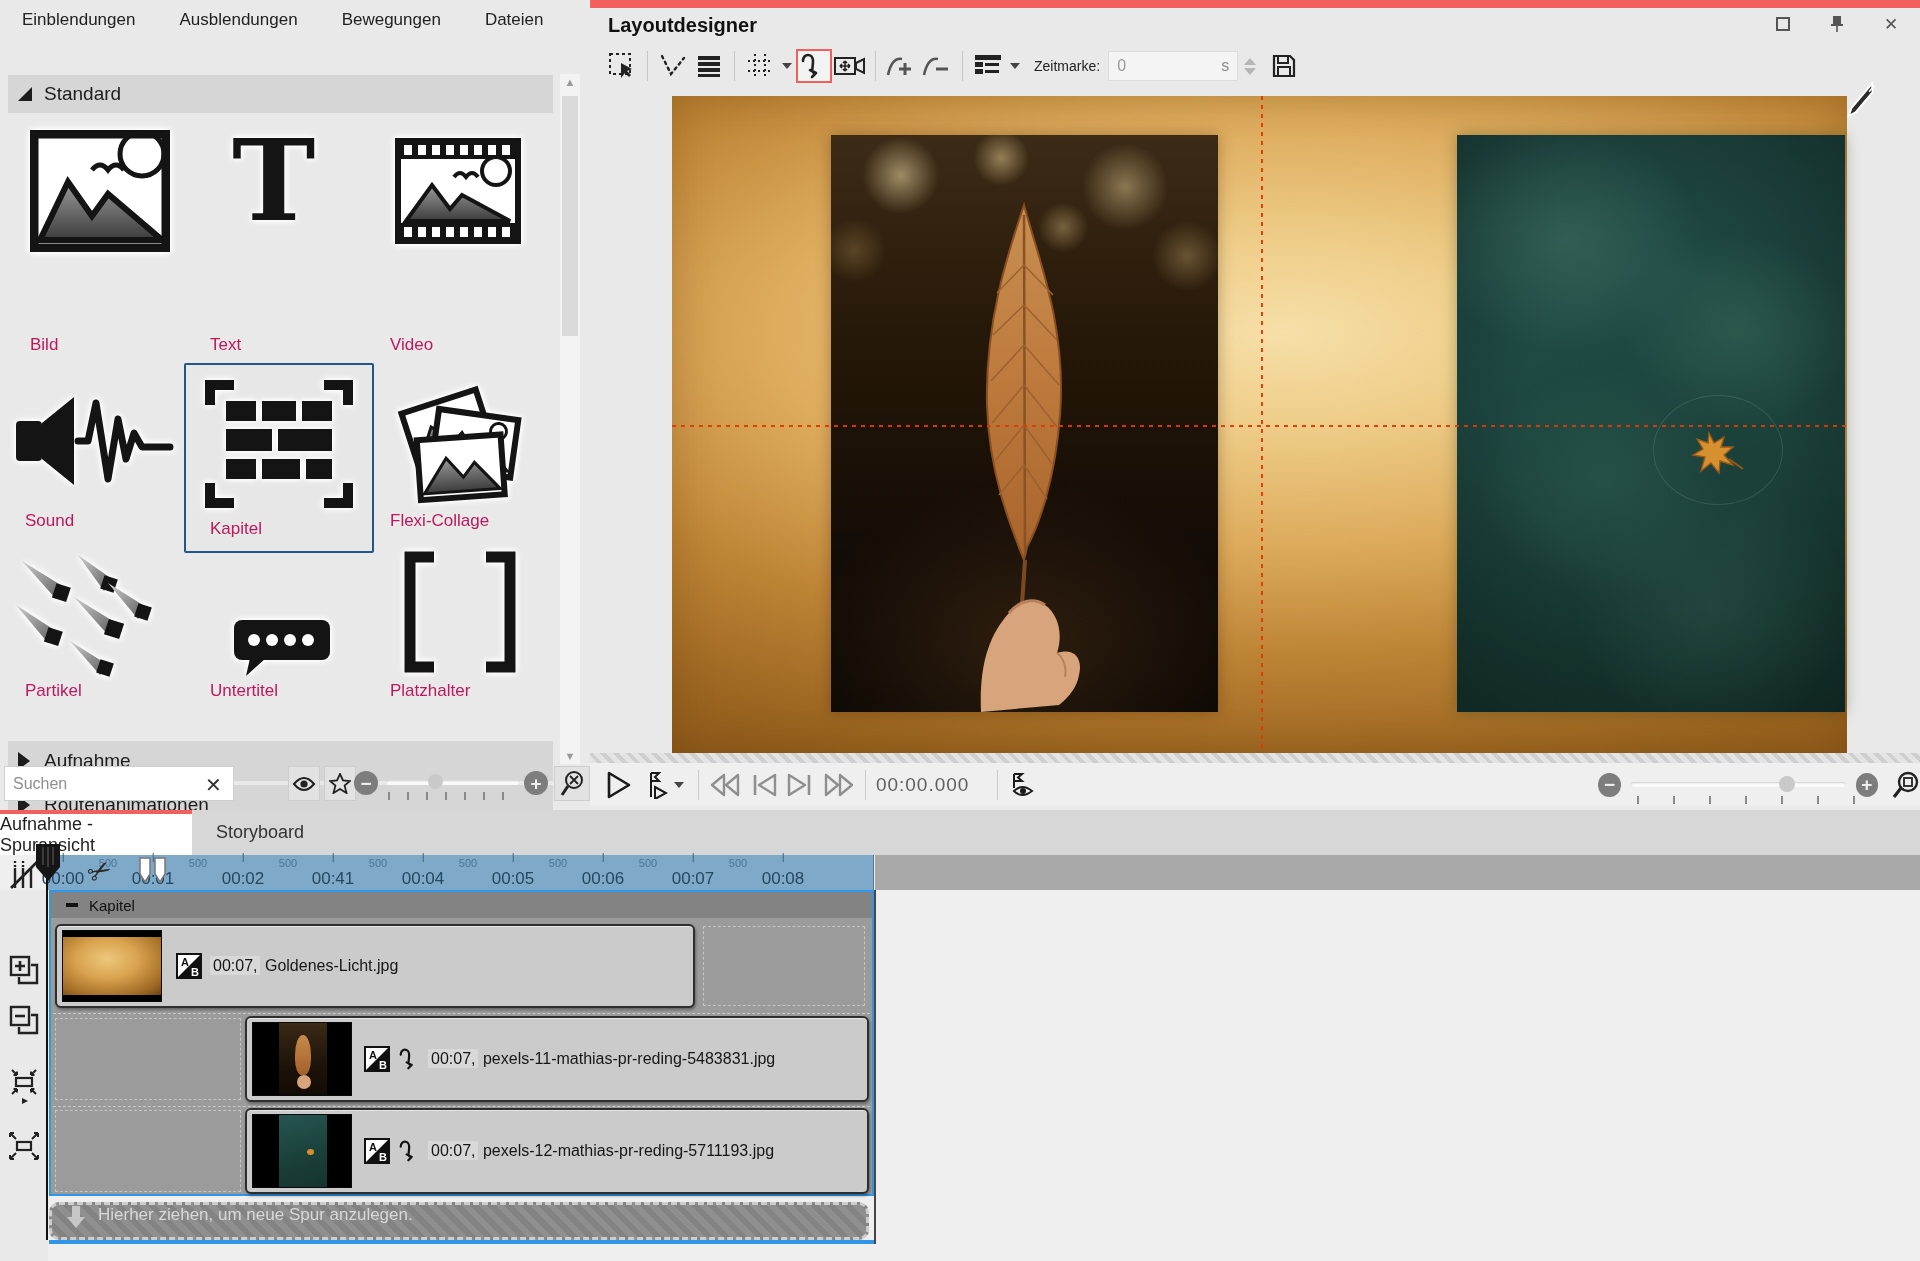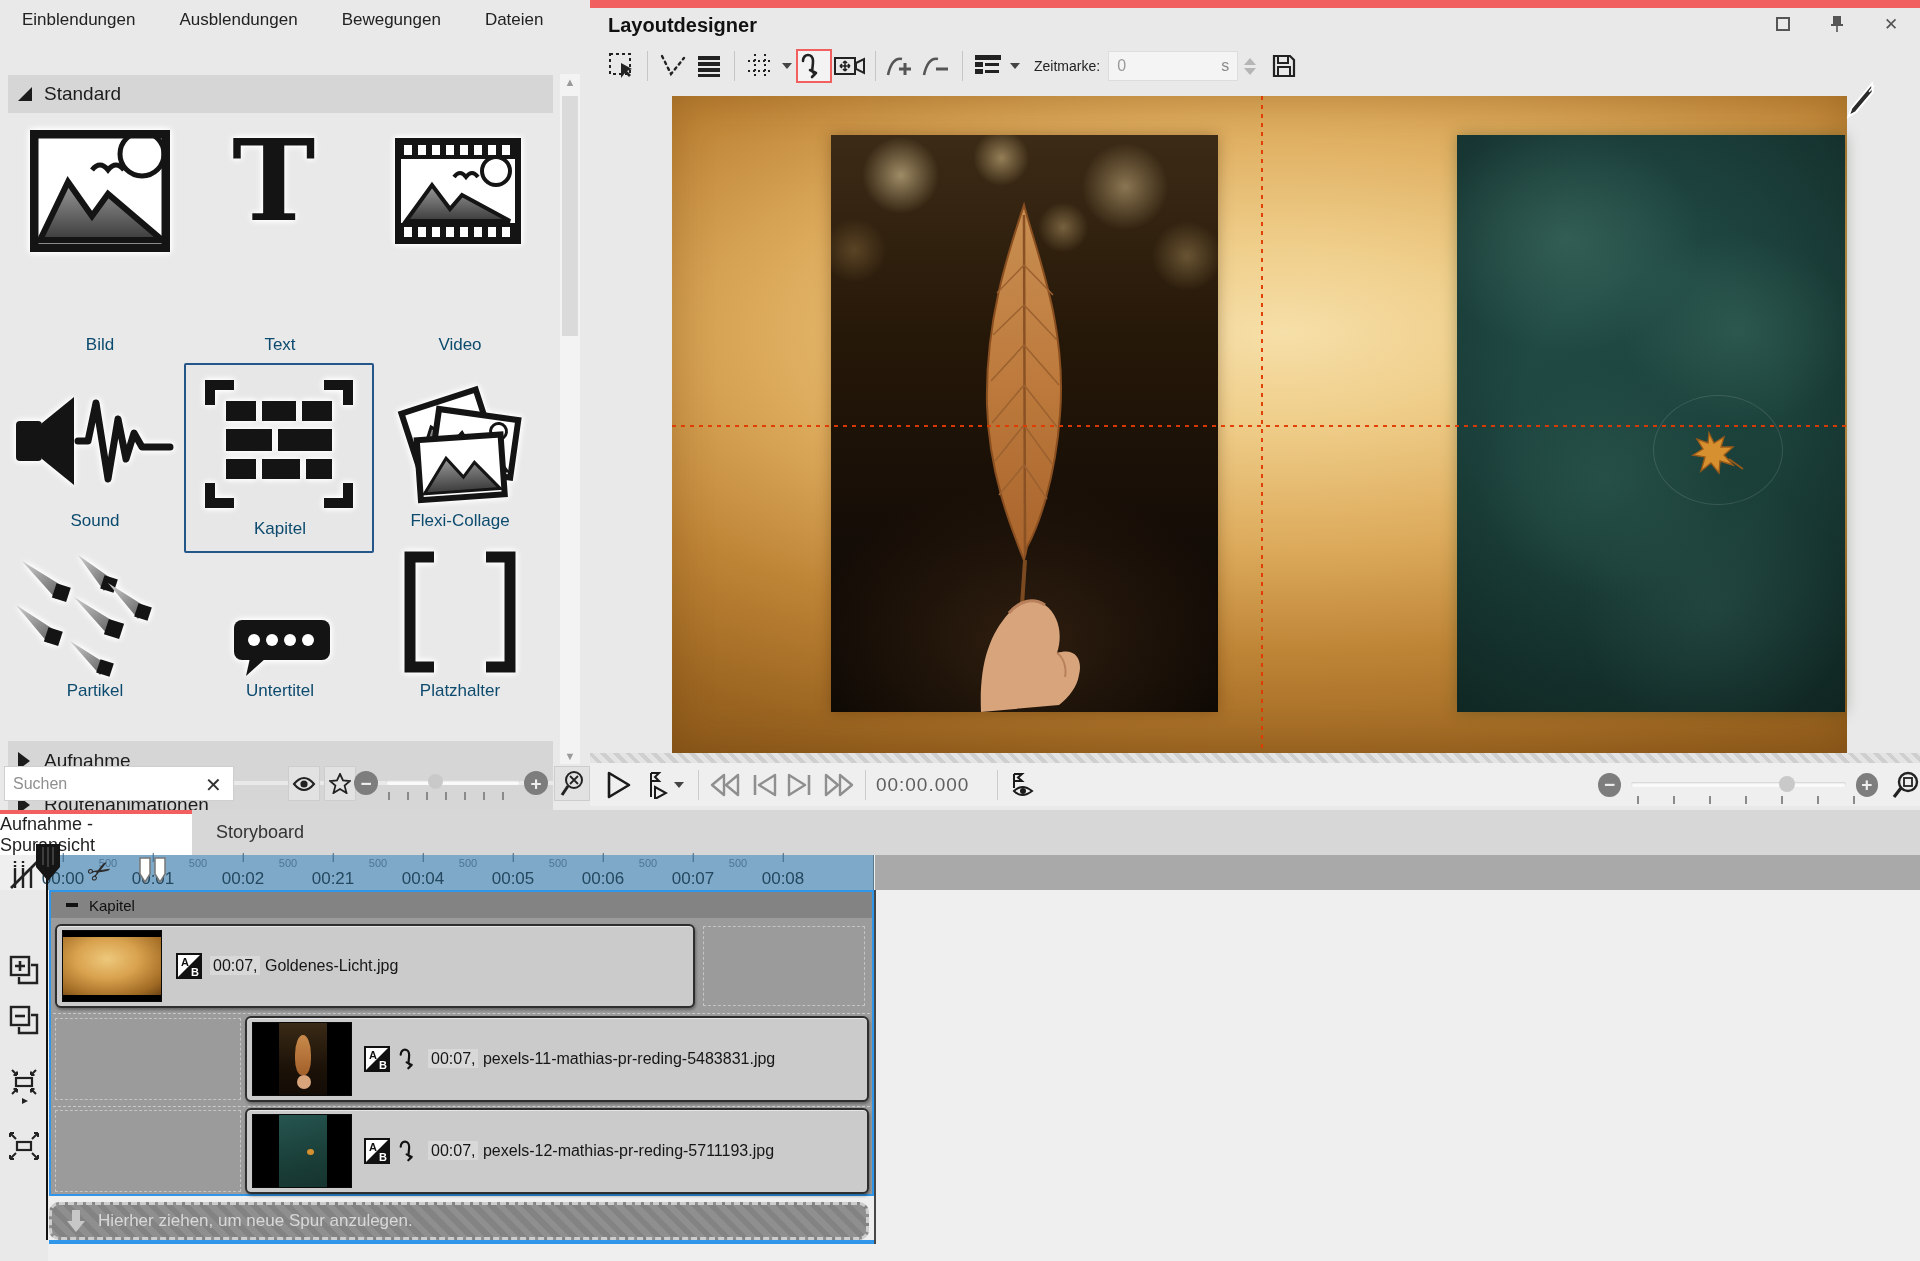--- a/index.html
+++ b/index.html
@@ -12,21 +12,21 @@
   .tabrow1 span { padding:0 22px; white-space:nowrap; }
   .tabrow2 { left:0; top:39px; width:590px; height:34px; display:flex; align-items:flex-end; font-size:17px; color:#222; }
   .tab2 { padding:5px 18px 7px; white-space:nowrap; }
   .tab2.active { background:#fff; border-top:4px solid #f15f5f; padding-top:3px; }
 
   
   .objpanel { left:0; top:73px; width:590px; height:737px; background:#e9e9e9; }
   .sechdr { left:8px; width:545px; height:38px; background:#d6d6d6; display:flex; align-items:center; font-size:19px; color:#1c1c1c; padding-left:10px; }
   .tri-open { width:0;height:0;border-left:14px solid transparent;border-bottom:14px solid #1c1c1c; margin-right:12px; }
   .tri-closed { width:0;height:0;border-top:9px solid transparent;border-bottom:9px solid transparent;border-left:12px solid #1c1c1c; margin-right:14px; }
-  .obj-label { font-size:17px; color:#0c4a6e; text-align:center; }
+  .obj-label { font-size:17px; color:#be185d; }
   .obj-icon { filter:drop-shadow(0 0 3px #ffffff) drop-shadow(0 0 2px #ffffff); }
   .sel-box { border:2px solid #25568a; border-radius:2px; background:#e7e7e7; }
   .serifT { font-family:"DejaVu Serif",serif; font-weight:bold; font-size:112px; color:#141414; line-height:1; }
 
   
   .sb-track { left:560px; top:74px; width:20px; height:690px; background:#f3f3f3; }
   .sb-thumb { left:562px; top:96px; width:16px; height:240px; background:#dadada; }
   .sb-arrow { color:#9a9a9a; font-size:11px; width:20px; text-align:center; }
 
   
@@ -108,21 +108,21 @@
 
   .group { left:49px; top:35px; width:825px; height:306px; border:2px solid #2f96ea; background:#9b9b9b; }
   .grp-hdr { left:0; top:0; width:821px; height:26px; background:#838383; display:flex; align-items:center; font-size:15px; color:#101010; }
   .item { background:#cbcbcb; border:2px solid #2e2e2e; border-radius:6px; box-shadow:inset 0 1px 0 #e6e6e6, 1px 2px 3px rgba(0,0,0,.35); display:flex; align-items:center; }
   .thumb { border:1px solid #0a0a0a; background:#000; }
   .it-text { font-size:16px; color:#161616; white-space:nowrap; }
   .dur-badge { background:#d8d8d8; padding:1px 3px; }
   .dashrect { border:1px dashed #c4c4c4; }
   .dashline { border-top:1px dashed #c9c9c9; }
   .dropbar { left:49px; top:347px; width:820px; height:38px; border:3px dashed #cdcdcd; border-radius:10px;
-    background:repeating-linear-gradient(45deg,#8f8f8f 0 6px,#838383 6px 12px); display:flex; align-items:center; color:#d8d8d8; font-size:17px; }
+    background:repeating-linear-gradient(45deg,#8f8f8f 0 6px,#838383 6px 12px); display:flex; color:#d8d8d8; font-size:17px; }
   .bluline { left:49px; top:385px; width:825px; height:4px; background:#2f96ea; }
 
   .playhead-line { left:46px; top:0; width:2px; height:385px; background:#111; }
   svg text { font-family:"Liberation Sans",sans-serif; }
 </style>
 </head>
 <body>
 
 <div id="root">
 
@@ -560,21 +560,21 @@
       </div>
   </div>
 
   <div class="abs tl-body">
 
     <div class="abs ruler-gray"></div>
     <div class="abs ruler">
       <span class="rmaj" style="left:15px">00:00</span>
       <span class="rmaj" style="left:105px">00:01</span>
       <span class="rmaj" style="left:195px">00:02</span>
-      <span class="rmaj" style="left:285px">00:21</span>
+      <span class="rmaj" style="left:285px">00:41</span>
       <span class="rmaj" style="left:375px">00:04</span>
       <span class="rmaj" style="left:465px">00:05</span>
       <span class="rmaj" style="left:555px">00:06</span>
       <span class="rmaj" style="left:645px">00:07</span>
       <span class="rmaj" style="left:735px">00:08</span>
       <span class="rmin" style="left:60px">500</span>
       <span class="rmin" style="left:150px">500</span>
       <span class="rmin" style="left:240px">500</span>
       <span class="rmin" style="left:330px">500</span>
       <span class="rmin" style="left:420px">500</span>

